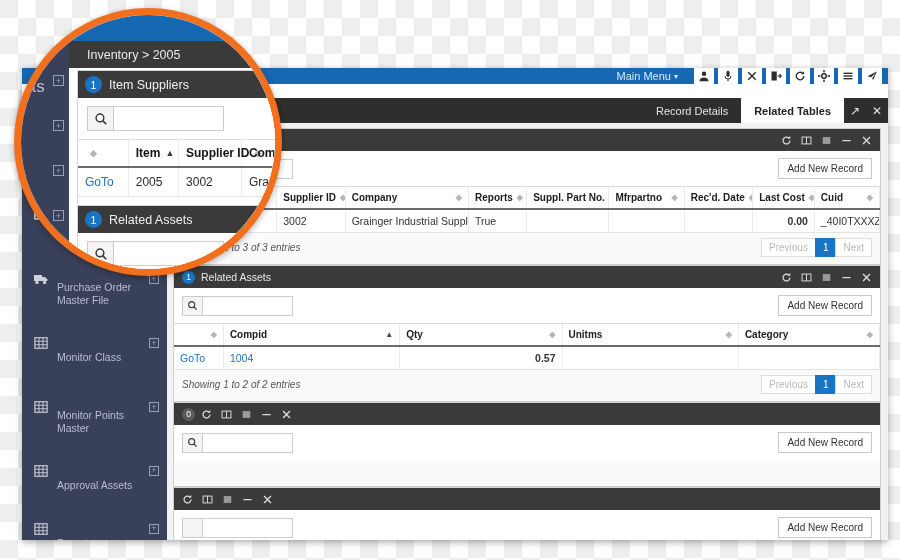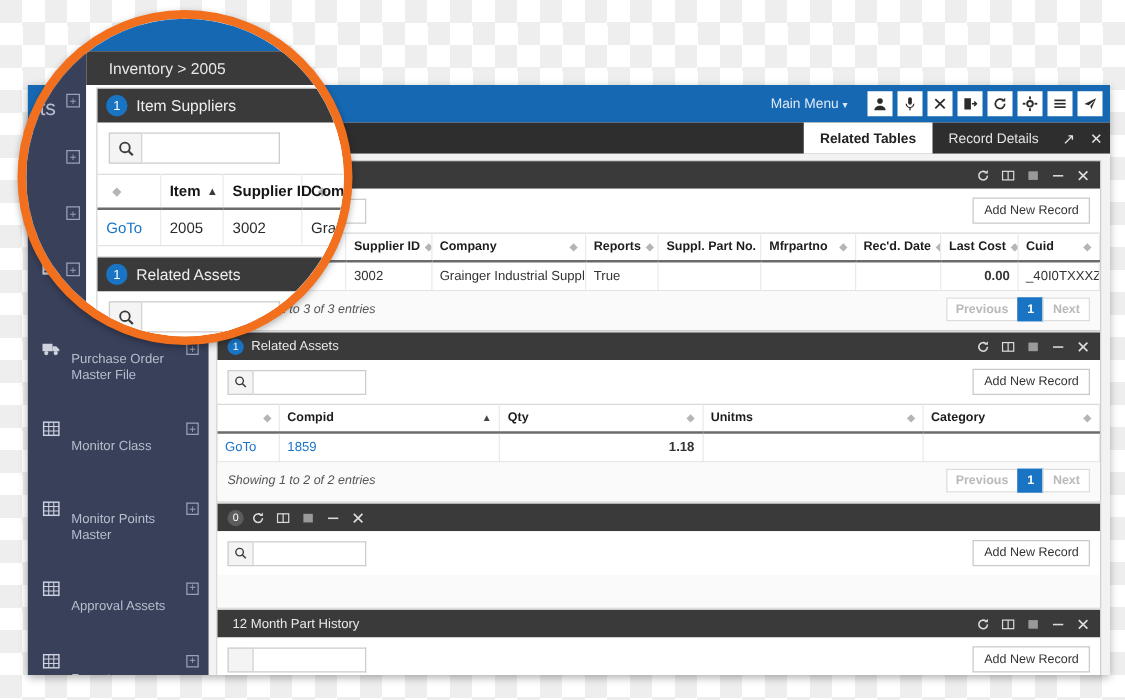--- a/index.html
+++ b/index.html
@@ -18,21 +18,21 @@
     position: absolute;
     left: 22px; top: 68px;
     width: 866px; height: 472px;
     background: #ffffff;
     box-shadow: 0 2px 7px rgba(0,0,0,.35);
     overflow: hidden;
   }
 
   
   .topbar {
-    position: absolute; left: 0; top: 0; right: 0; height: 30px;
+    position: absolute; left: 0; top: 0; right: 0; height: 16px;
     background: #1668b3;
     display: flex; align-items: center; justify-content: flex-end;
     padding-right: 6px;
   }
   .main-menu {
     color: #dce9f5; font-size: 11px; margin-right: 12px;
     display: flex; align-items: center; gap: 3px; cursor: pointer;
   }
   .caret-dn { font-size: 8px; }
   .tool-btn {
@@ -140,21 +140,21 @@
     white-space: nowrap; overflow: hidden; height: 23px;
   }
   td.link a, .link-text { color: #1a73c9; text-decoration: none; cursor: pointer; }
   td.num { text-align: right; font-weight: bold; }
 
   .panel-foot {
     display: flex; align-items: center; padding: 5px 8px 7px 8px;
     background: #fafafa; min-height: 26px;
   }
   .entries { font-size: 10px; font-style: italic; color: #555; }
-  .pager { display: flex; margin-left: auto; font-weight: bold; }
+  .pager { display: flex; margin-left: auto; }
   .pager div {
     border: 1px solid #ddd; font-size: 10px; padding: 3px 7px; cursor: pointer;
     color: #b9b9b9; background: #fff; margin-left: -1px;
   }
   .pager div.cur { background: #1a74c4; border-color: #1a74c4; color: #fff; }
 
   
   #magnifier {
     position: absolute; left: 14px; top: 8px; width: 268px; height: 268px;
     border-radius: 50%; border: 7px solid #f2701d; overflow: hidden;
@@ -280,22 +280,22 @@
         </svg>
     </button>
     <button class="tool-btn">
       <svg width="12" height="12" viewBox="0 0 16 16">
           <path d="M14.5 2L2 8.2l4.6 1.3L13 4.3l-4.6 6.2.9 3.3z" fill="#2b2b2b"></path>
         </svg>
     </button>
   </div>
 
   <div class="tabstrip">
+    <div class="tab">Record Details</div>
     <div class="tab active">Related Tables</div>
-    <div class="tab">Record Details</div>
     <div class="tab-icon">↗</div>
     <div class="tab-icon">✕</div>
   </div>
 
   <div class="sidebar">
     <div class="side-item">
       <span class="s-ico">
         <svg width="15" height="15" viewBox="0 0 16 16">
             <circle cx="6" cy="6" r="2.4" fill="none" stroke="#cfd3e0" stroke-width="1.6"></circle>
             <g fill="#cfd3e0">
@@ -625,22 +625,22 @@
               </th>
           <th>
                 <span class="th-in">
                   <span>Category</span>
                   <span class="sort-ico">◆</span>
                 </span>
               </th>
         </tr>
         <tr>
           <td class="link"><span class="link-text">GoTo</span></td>
-          <td><span class="link-text">1859</span></td>
-          <td class="num">1.18</td>
+          <td><span class="link-text">1004</span></td>
+          <td class="num">0.57</td>
           <td></td>
           <td></td>
         </tr>
       </tbody>
         </table>
       <div class="panel-foot">
         <span class="entries">Showing 1 to 2 of 2 entries</span>
         <span class="pager">
           <div>Previous</div>
           <div class="cur">1</div>
@@ -695,21 +695,20 @@
         <span class="spacer"></span>
         <button class="btn-outline">Add New Record</button>
       </div>
       <div class="panel-foot">
         <span class="entries"></span>
       </div>
     </div>
 
     <div class="panel">
       <div class="panel-head">
-        <span class="panel-title" style="padding-left:4px">12 Month Part History</span>
         <span class="phead-icons">
           <span>
               <svg width="11" height="11" viewBox="0 0 16 16">
                 <path d="M13 8a5 5 0 1 1-1.6-3.6" stroke="#dcdcdc" stroke-width="1.8" fill="none"></path>
                 <path d="M13.5 1.5v4h-4" fill="#dcdcdc"></path>
               </svg>
             </span>
           <span>
               <svg width="11" height="11" viewBox="0 0 16 16">
                 <rect x="1.5" y="3" width="13" height="10" fill="none" stroke="#dcdcdc" stroke-width="1.4"></rect>

